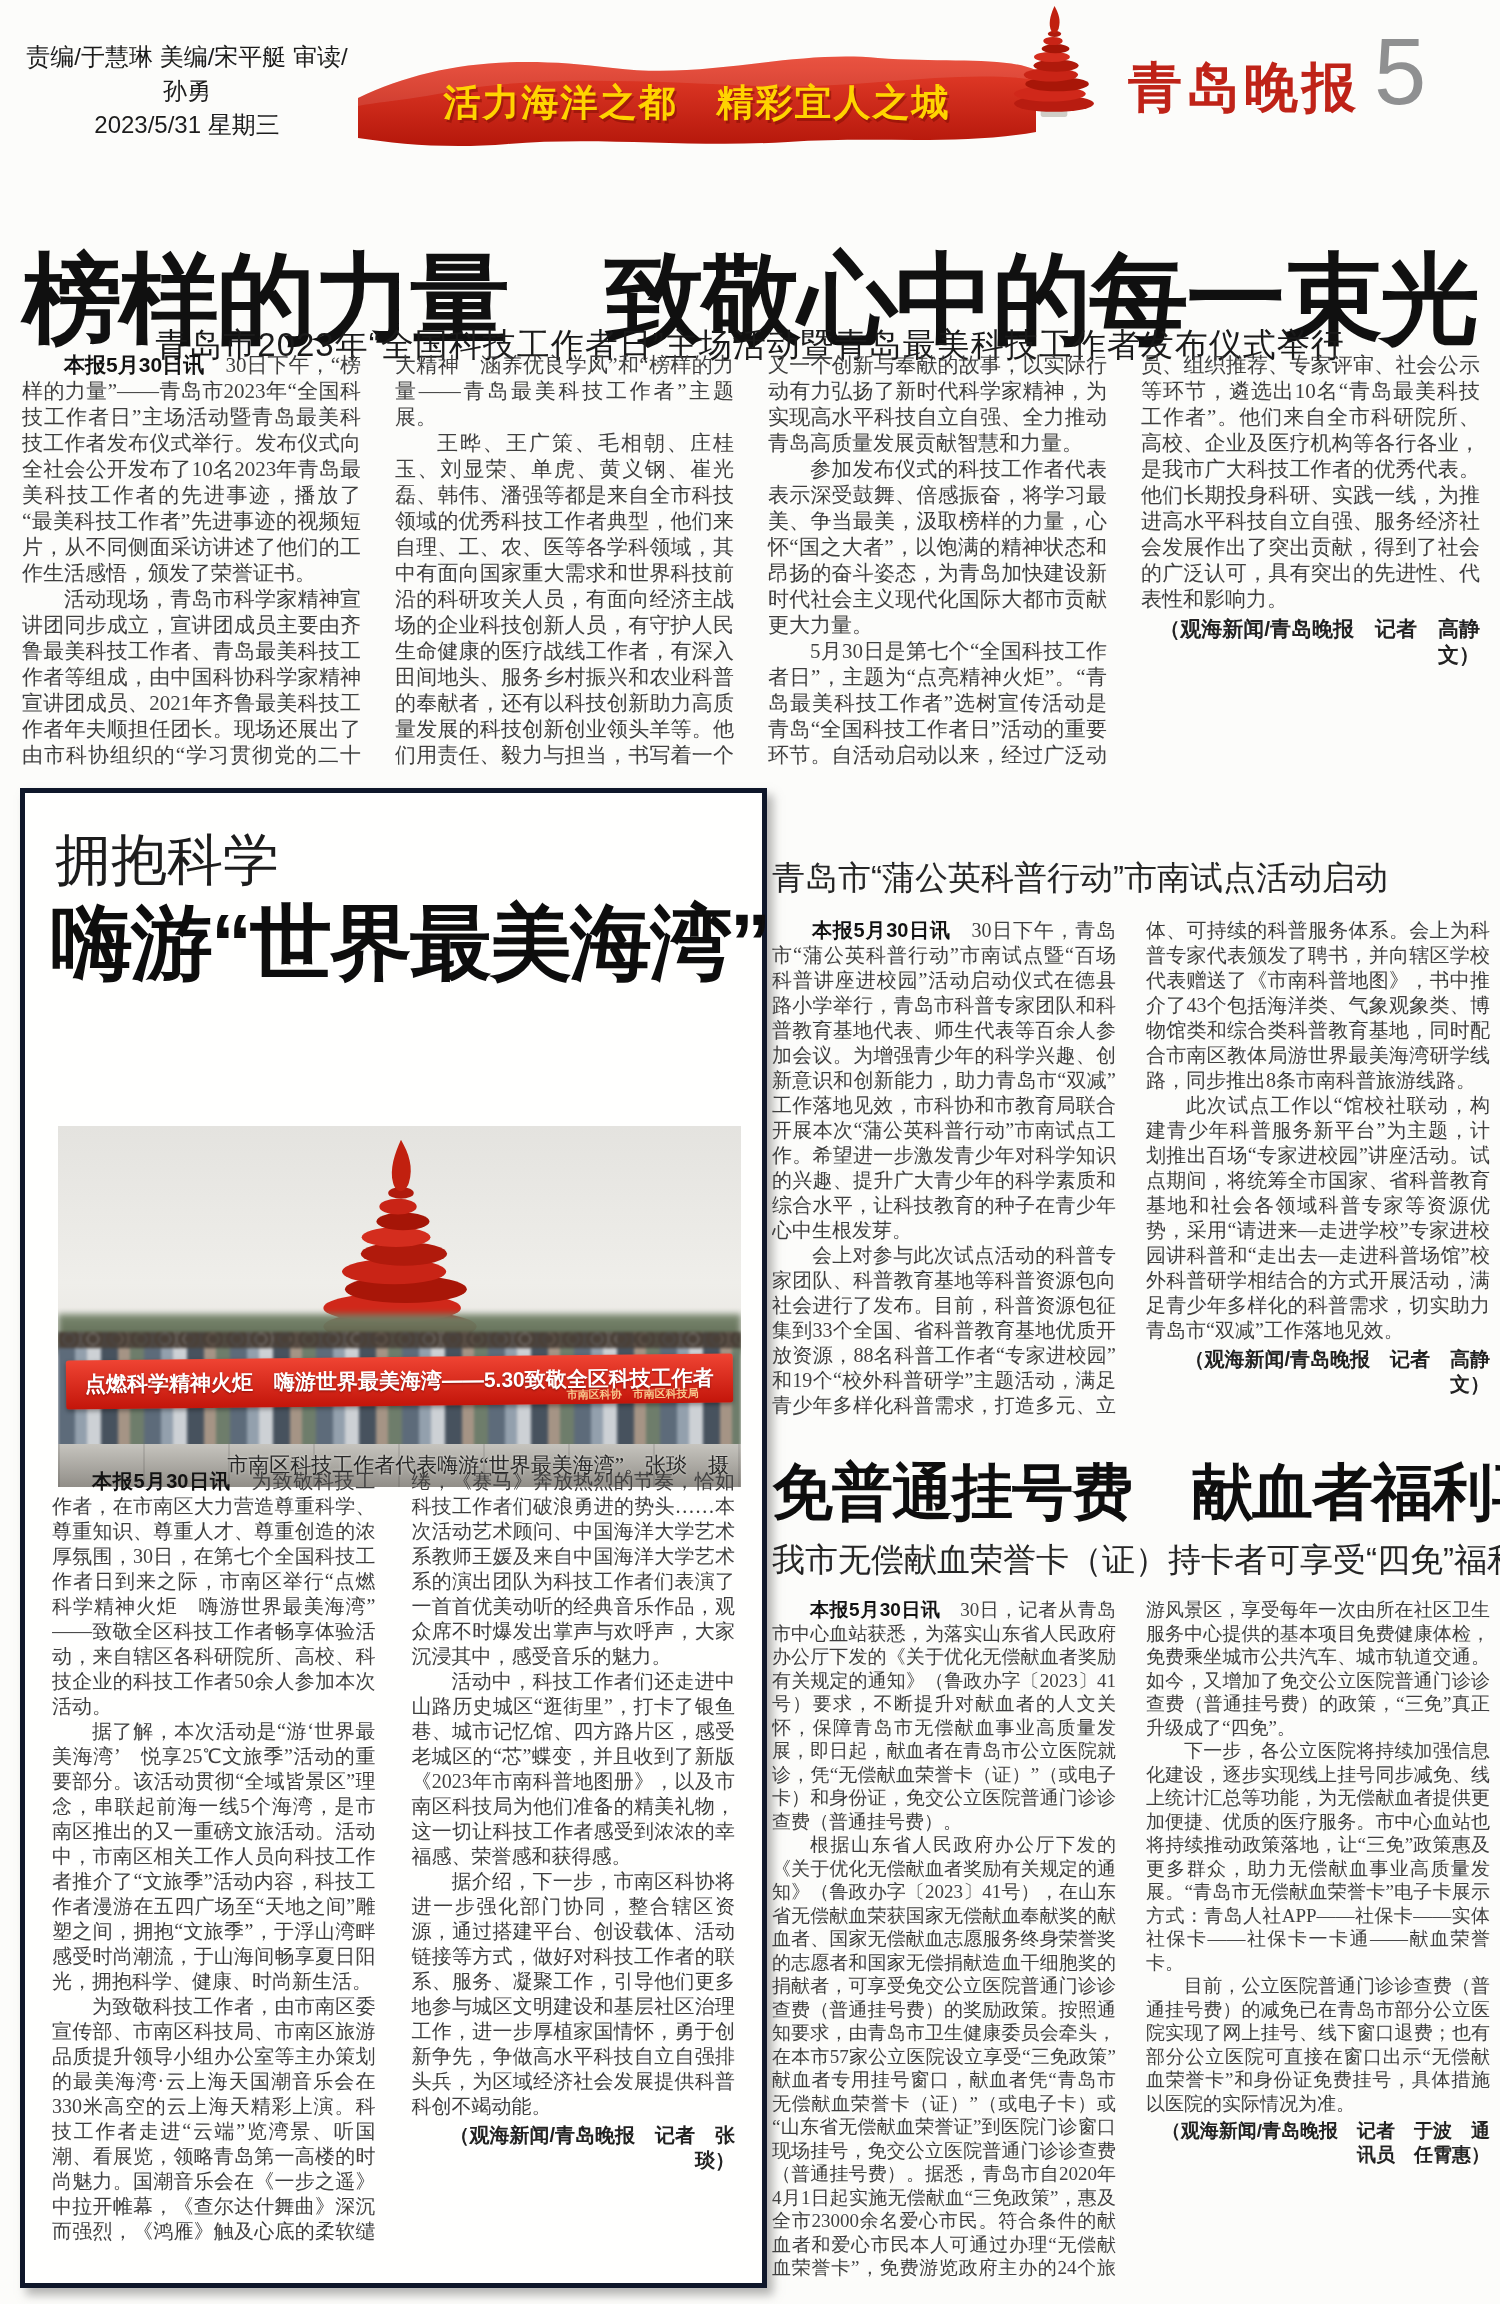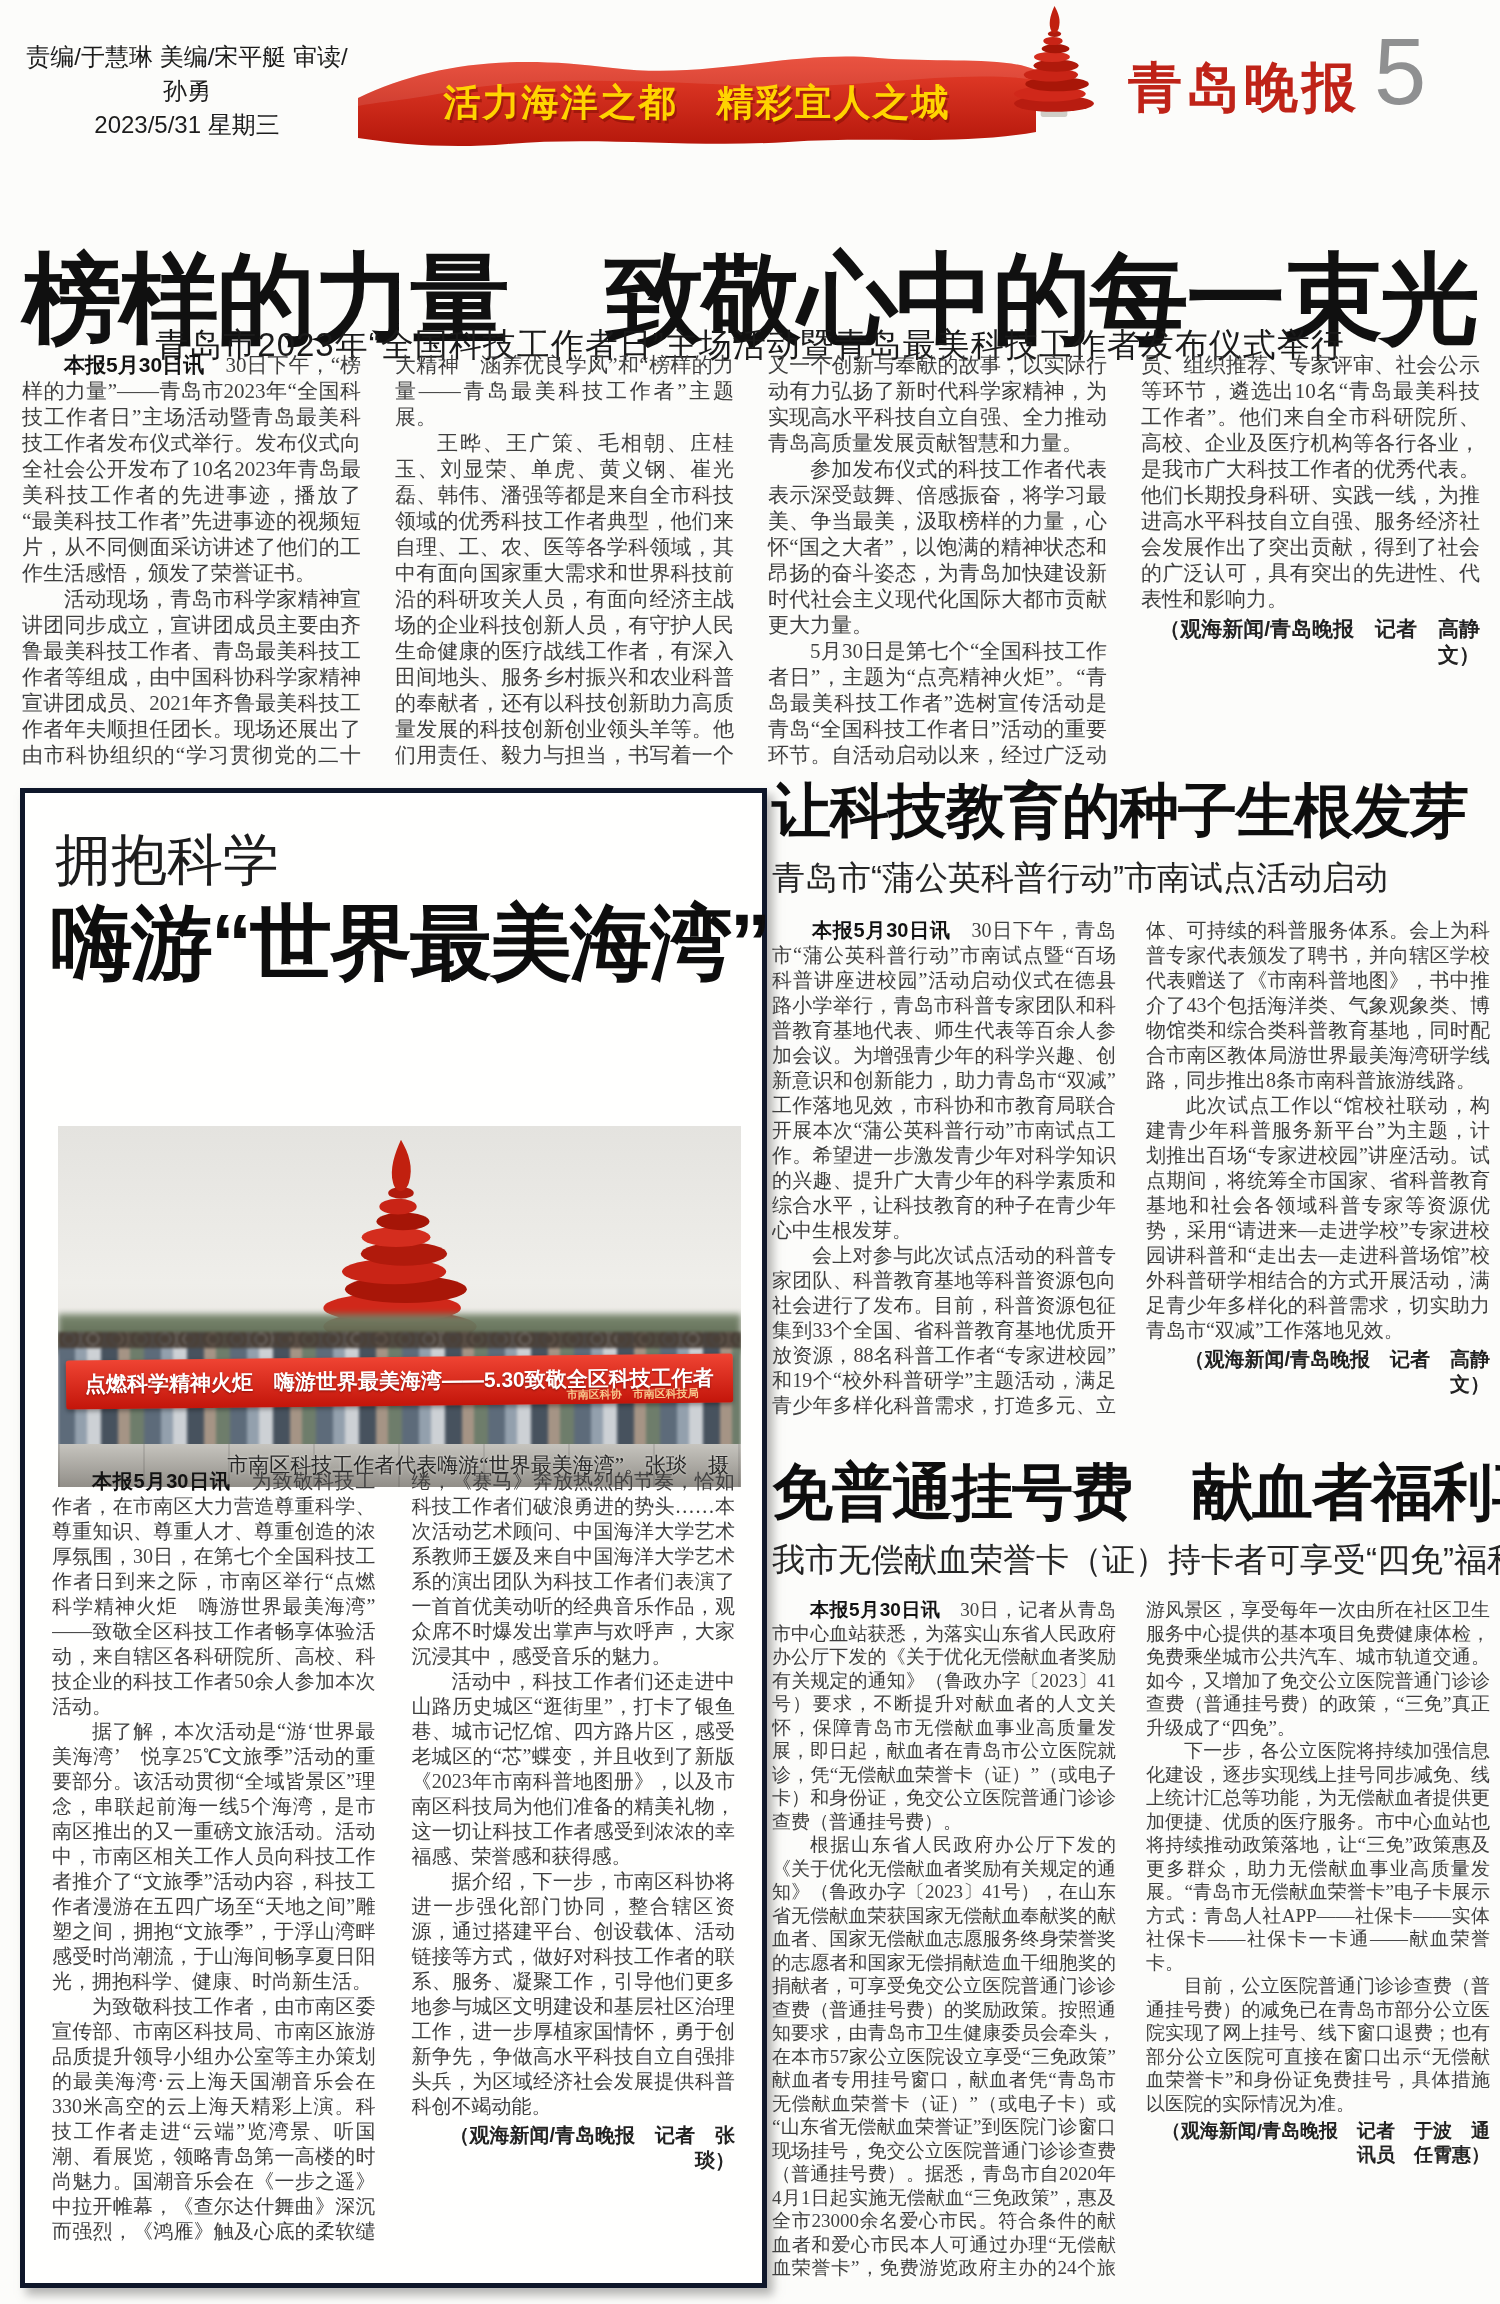--- a/index.html
+++ b/index.html
@@ -170,21 +170,20 @@
     <div class="bay-cols cols">
         <p><b class="lead">本报5月30日讯　</b>为致敬科技工作者，在市南区大力营造尊重科学、尊重知识、尊重人才、尊重创造的浓厚氛围，30日，在第七个全国科技工作者日到来之际，市南区举行“点燃科学精神火炬　嗨游世界最美海湾”——致敬全区科技工作者畅享体验活动，来自辖区各科研院所、高校、科技企业的科技工作者50余人参加本次活动。</p>
         <p>据了解，本次活动是“游‘世界最美海湾’　悦享25℃文旅季”活动的重要部分。该活动贯彻“全域皆景区”理念，串联起前海一线5个海湾，是市南区推出的又一重磅文旅活动。活动中，市南区相关工作人员向科技工作者推介了“文旅季”活动内容，科技工作者漫游在五四广场至“天地之间”雕塑之间，拥抱“文旅季”，于浮山湾畔感受时尚潮流，于山海间畅享夏日阳光，拥抱科学、健康、时尚新生活。</p>
         <p>为致敬科技工作者，由市南区委宣传部、市南区科技局、市南区旅游品质提升领导小组办公室等主办策划的最美海湾·云上海天国潮音乐会在330米高空的云上海天精彩上演。科技工作者走进“云端”览湾景、听国潮、看展览，领略青岛第一高楼的时尚魅力。国潮音乐会在《一步之遥》中拉开帷幕，《查尔达什舞曲》深沉而强烈，《鸿雁》触及心底的柔软缱绻，《赛马》奔放热烈的节奏，恰如科技工作者们破浪勇进的势头……本次活动艺术顾问、中国海洋大学艺术系教师王媛及来自中国海洋大学艺术系的演出团队为科技工作者们表演了一首首优美动听的经典音乐作品，观众席不时爆发出掌声与欢呼声，大家沉浸其中，感受音乐的魅力。</p>
         <p>活动中，科技工作者们还走进中山路历史城区“逛街里”，打卡了银鱼巷、城市记忆馆、四方路片区，感受老城区的“芯”蝶变，并且收到了新版《2023年市南科普地图册》，以及市南区科技局为他们准备的精美礼物，这一切让科技工作者感受到浓浓的幸福感、荣誉感和获得感。</p>
         <p>据介绍，下一步，市南区科协将进一步强化部门协同，整合辖区资源，通过搭建平台、创设载体、活动链接等方式，做好对科技工作者的联系、服务、凝聚工作，引导他们更多地参与城区文明建设和基层社区治理工作，进一步厚植家国情怀，勇于创新争先，争做高水平科技自立自强排头兵，为区域经济社会发展提供科普科创不竭动能。</p>
         <p class="byline">（观海新闻/青岛晚报　记者　张琰）</p>
       </div>
   </div>
 
-  <div class="seed-title hd">让科技教育的种子生根发芽</div>
   <div class="seed-sub hd">青岛市“蒲公英科普行动”市南试点活动启动</div>
   <div class="seed-cols cols">
       <p><b class="lead">本报5月30日讯　</b>30日下午，青岛市“蒲公英科普行动”市南试点暨“百场科普讲座进校园”活动启动仪式在德县路小学举行，青岛市科普专家团队和科普教育基地代表、师生代表等百余人参加会议。为增强青少年的科学兴趣、创新意识和创新能力，助力青岛市“双减”工作落地见效，市科协和市教育局联合开展本次“蒲公英科普行动”市南试点工作。希望进一步激发青少年对科学知识的兴趣、提升广大青少年的科学素质和综合水平，让科技教育的种子在青少年心中生根发芽。</p>
       <p>会上对参与此次试点活动的科普专家团队、科普教育基地等科普资源包向社会进行了发布。目前，科普资源包征集到33个全国、省科普教育基地优质开放资源，88名科普工作者“专家进校园”和19个“校外科普研学”主题活动，满足青少年多样化科普需求，打造多元、立体、可持续的科普服务体系。会上为科普专家代表颁发了聘书，并向辖区学校代表赠送了《市南科普地图》，书中推介了43个包括海洋类、气象观象类、博物馆类和综合类科普教育基地，同时配合市南区教体局游世界最美海湾研学线路，同步推出8条市南科普旅游线路。</p>
       <p>此次试点工作以“馆校社联动，构建青少年科普服务新平台”为主题，计划推出百场“专家进校园”讲座活动。试点期间，将统筹全市国家、省科普教育基地和社会各领域科普专家等资源优势，采用“请进来—走进学校”专家进校园讲科普和“走出去—走进科普场馆”校外科普研学相结合的方式开展活动，满足青少年多样化的科普需求，切实助力青岛市“双减”工作落地见效。</p>
       <p class="byline">（观海新闻/青岛晚报　记者　高静文）</p>
     </div>
 
   <div class="blood-title hd">免普通挂号费　献血者福利再升级</div>
   <div class="blood-sub hd">我市无偿献血荣誉卡（证）持卡者可享受“四免”福利</div>

